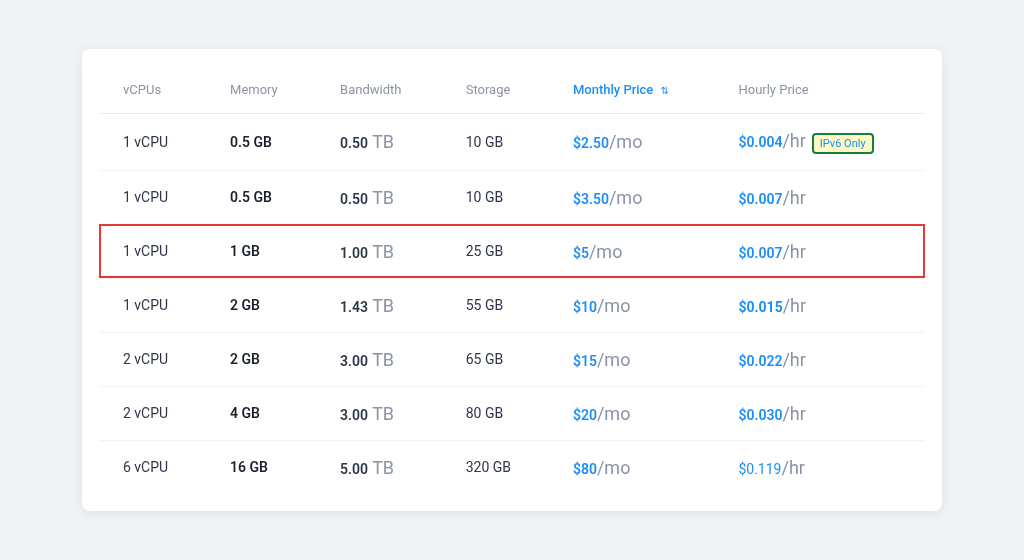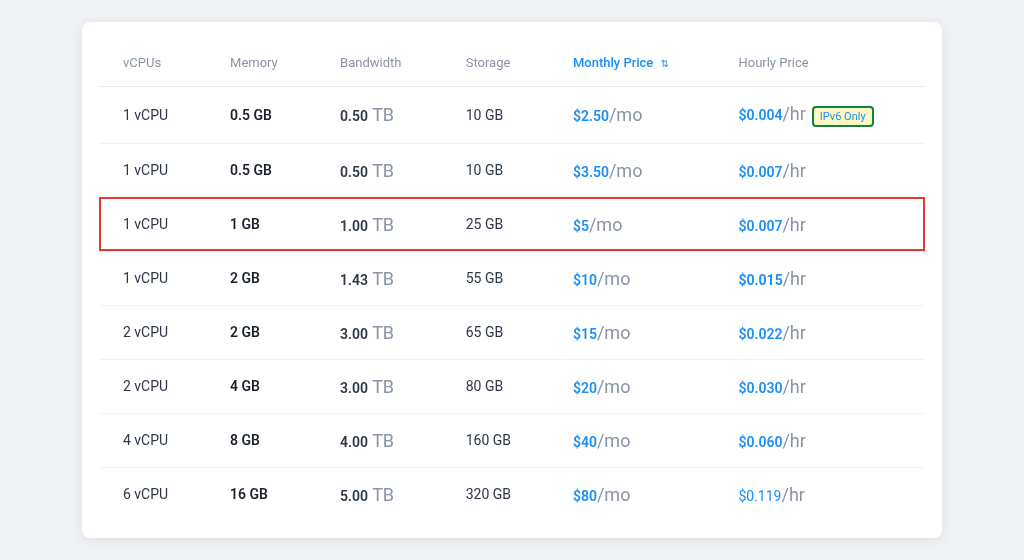--- a/index.html
+++ b/index.html
@@ -184,28 +184,20 @@
         </tr>
         <tr>
           <td>2 vCPU</td>
           <td class="bold">4 GB</td>
           <td><span style="font-weight:600">3.00</span><span class="unit"> TB</span></td>
           <td>80 GB</td>
           <td class="price-monthly"><span style="font-weight:600">$20</span><span class="unit">/mo</span></td>
           <td class="price-hourly"><span style="font-weight:600">$0.030</span><span class="unit">/hr</span></td>
         </tr>
         <tr>
-          <td>4 vCPU</td>
-          <td class="bold">8 GB</td>
-          <td><span style="font-weight:600">4.00</span><span class="unit"> TB</span></td>
-          <td>160 GB</td>
-          <td class="price-monthly"><span style="font-weight:600">$40</span><span class="unit">/mo</span></td>
-          <td class="price-hourly"><span style="font-weight:600">$0.060</span><span class="unit">/hr</span></td>
-        </tr>
-        <tr>
           <td>6 vCPU</td>
           <td class="bold">16 GB</td>
           <td><span style="font-weight:600">5.00</span><span class="unit"> TB</span></td>
           <td>320 GB</td>
           <td class="price-monthly"><span style="font-weight:600">$80</span><span class="unit">/mo</span></td>
           <td class="price-hourly"><span style="font-weight:400">$0.119</span><span class="unit">/hr</span></td>
         </tr>
       </tbody>
   </table>
 </div>

